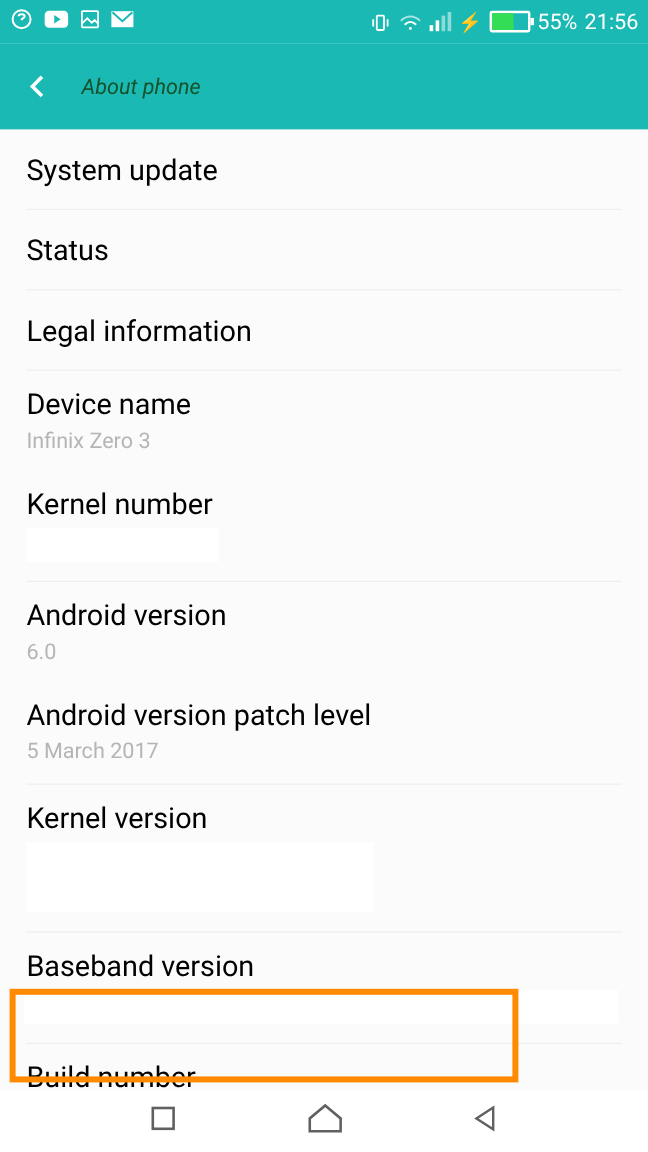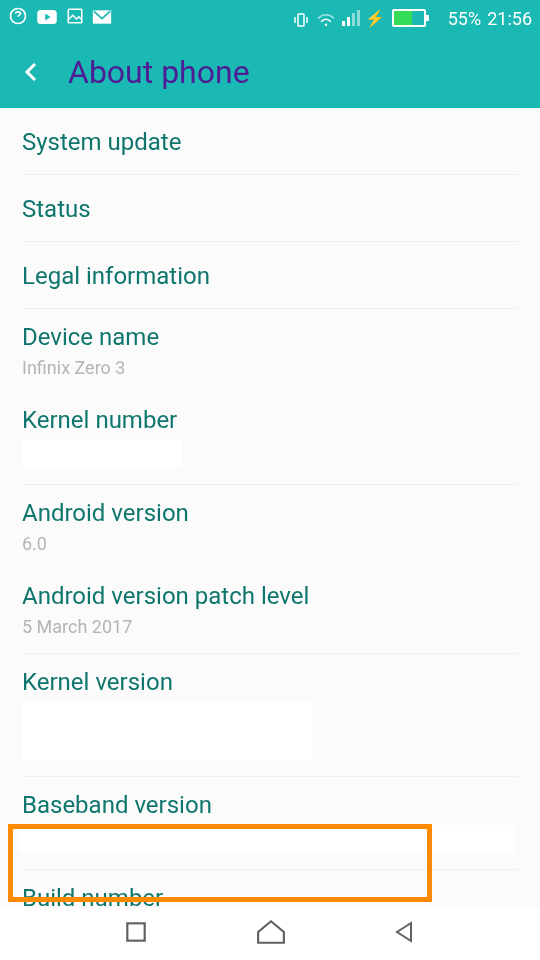--- a/index.html
+++ b/index.html
@@ -32,36 +32,37 @@
       padding: 0 20px;
       gap: 24px;
     }
     .back-btn {
       color: #fff;
       width: 24px;
       height: 24px;
       cursor: pointer;
     }
     .app-title {
-      color: #4c1d95;
-      font-size: 32px;
+      color: #14532d;
+      font-size: 18px;
       font-weight: 400;
+      font-style: italic;
     }
     .content {
       padding: 0 22px;
       background: #fbfbfb;
     }
     .item {
       padding: 20px 0 18px 0;
       border-bottom: 1px solid #eee;
     }
     .item.no-border { border-bottom: none; }
     .item-title {
       font-size: 24px;
-      color: #0f766e;
+      color: #000000;
       font-weight: 400;
     }
     .item-sub {
       font-size: 18px;
       color: #b5b5b5;
       margin-top: 6px;
     }
     .item-tight {
       padding-top: 14px;
       padding-bottom: 16px;
@@ -86,21 +87,21 @@
       left: 0;
       right: 0;
       height: 52px;
       background: #fff;
       display: flex;
       align-items: center;
       justify-content: space-around;
       padding: 0 70px;
     }
     .nav-bar svg { stroke: #606060; }
-    .batt-text { font-size: 18px; margin-left: 16px; }
+    .batt-text { font-size: 18px; }
     .time-text { font-size: 18px; }
     .batt-body {
       display: inline-block;
       width: 34px;
       height: 18px;
       border: 2px solid #fff;
       border-radius: 2px;
       position: relative;
     }
     .batt-body::after {

